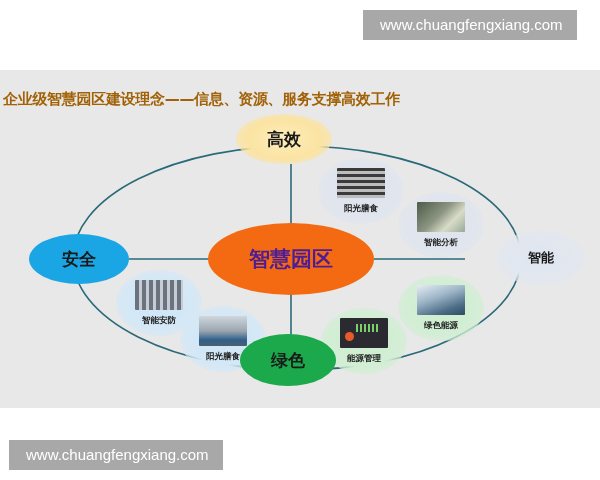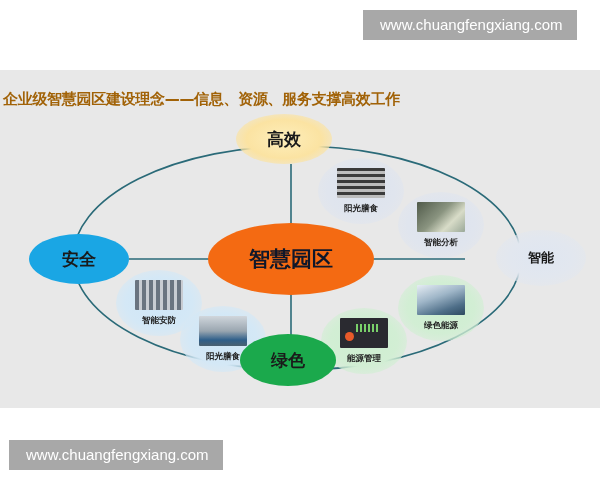--- a/index.html
+++ b/index.html
@@ -8,21 +8,21 @@
   .wm{position:absolute;background:#a8a8a8;color:#ffffff;font-size:15px;
       font-family:"Liberation Sans","DejaVu Sans",sans-serif;line-height:30px;padding:0 17px;}
   #wm-top{left:363px;top:10px;width:180px;}
   #wm-bottom{left:9px;top:440px;width:180px;}
   .panel{position:absolute;left:0;top:70px;width:600px;height:338px;background:#e8e8e8;overflow:hidden;}
   .title{position:absolute;left:3px;top:20px;font-size:15px;font-weight:bold;color:#a16207;
          letter-spacing:-0.3px;white-space:nowrap;}
   svg.lines{position:absolute;left:0;top:0;}
   .node{position:absolute;border-radius:50%;display:flex;align-items:center;justify-content:center;
         font-weight:bold;color:#1a1a1a;}
-  .center{left:208px;top:153px;width:166px;height:72px;background:#f46a12;color:#0f172a;font-size:21px;}
+  .center{left:208px;top:153px;width:166px;height:72px;background:#f46a12;color:#4c1d95;font-size:21px;}
   .n-gaoxiao{left:236px;top:44px;width:96px;height:50px;
       background:radial-gradient(ellipse at center,#fdeebb 0%,#fbe3a2 55%,rgba(251,227,162,0) 100%);font-size:17px;}
   .n-anquan{left:29px;top:164px;width:100px;height:50px;background:#1aa6e4;font-size:17px;text-align:right;}
   .n-lvse{left:240px;top:264px;width:96px;height:52px;background:#1ba94c;font-size:17px;}
   .n-zhineng{left:496px;top:160px;width:90px;height:56px;
       background:radial-gradient(ellipse at center,#dfe6f1 0%,#e2e7ef 50%,rgba(226,231,239,0) 100%);font-size:13px;}
   .sub{position:absolute;width:86px;height:66px;border-radius:50%;}
   .sub .pic{position:absolute;left:19px;top:10px;width:48px;height:30px;border-radius:1px;}
   .sub .lbl{position:absolute;left:0;width:86px;top:45px;text-align:center;font-size:8.5px;
             font-weight:bold;color:#222;}

